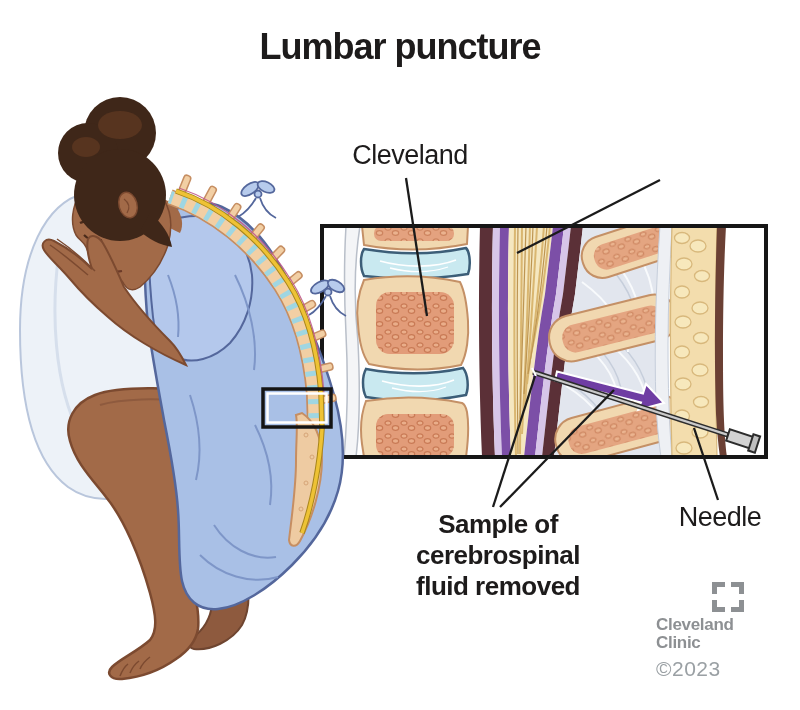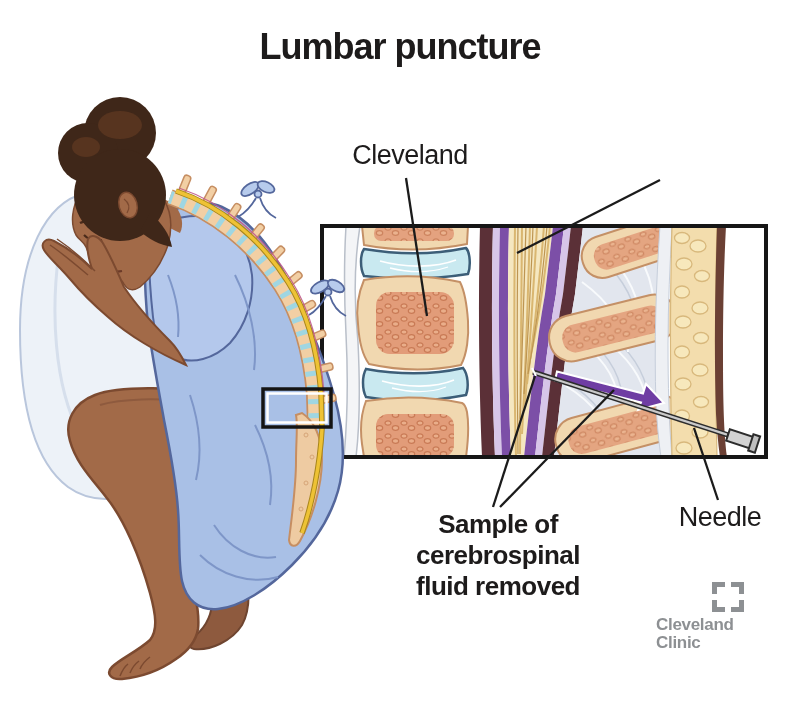--- a/index.html
+++ b/index.html
@@ -306,15 +306,16 @@
     <svg class="mark" viewBox="0 0 32 30">
       <g fill="#8d9093">
         <path d="M0,0 h13 v5 h-8 v7 h-5 Z"></path>
         <path d="M19,0 h13 v12 h-5 v-7 h-8 Z"></path>
         <path d="M0,18 h5 v7 h8 v5 h-13 Z"></path>
         <path d="M27,18 h5 v12 h-13 v-5 h8 Z"></path>
       </g>
     </svg>
     <div class="brand">Cleveland
 Clinic</div>
+    <div class="year">©2023</div>
   </div>
 
 </div>
 
 </body></html>

